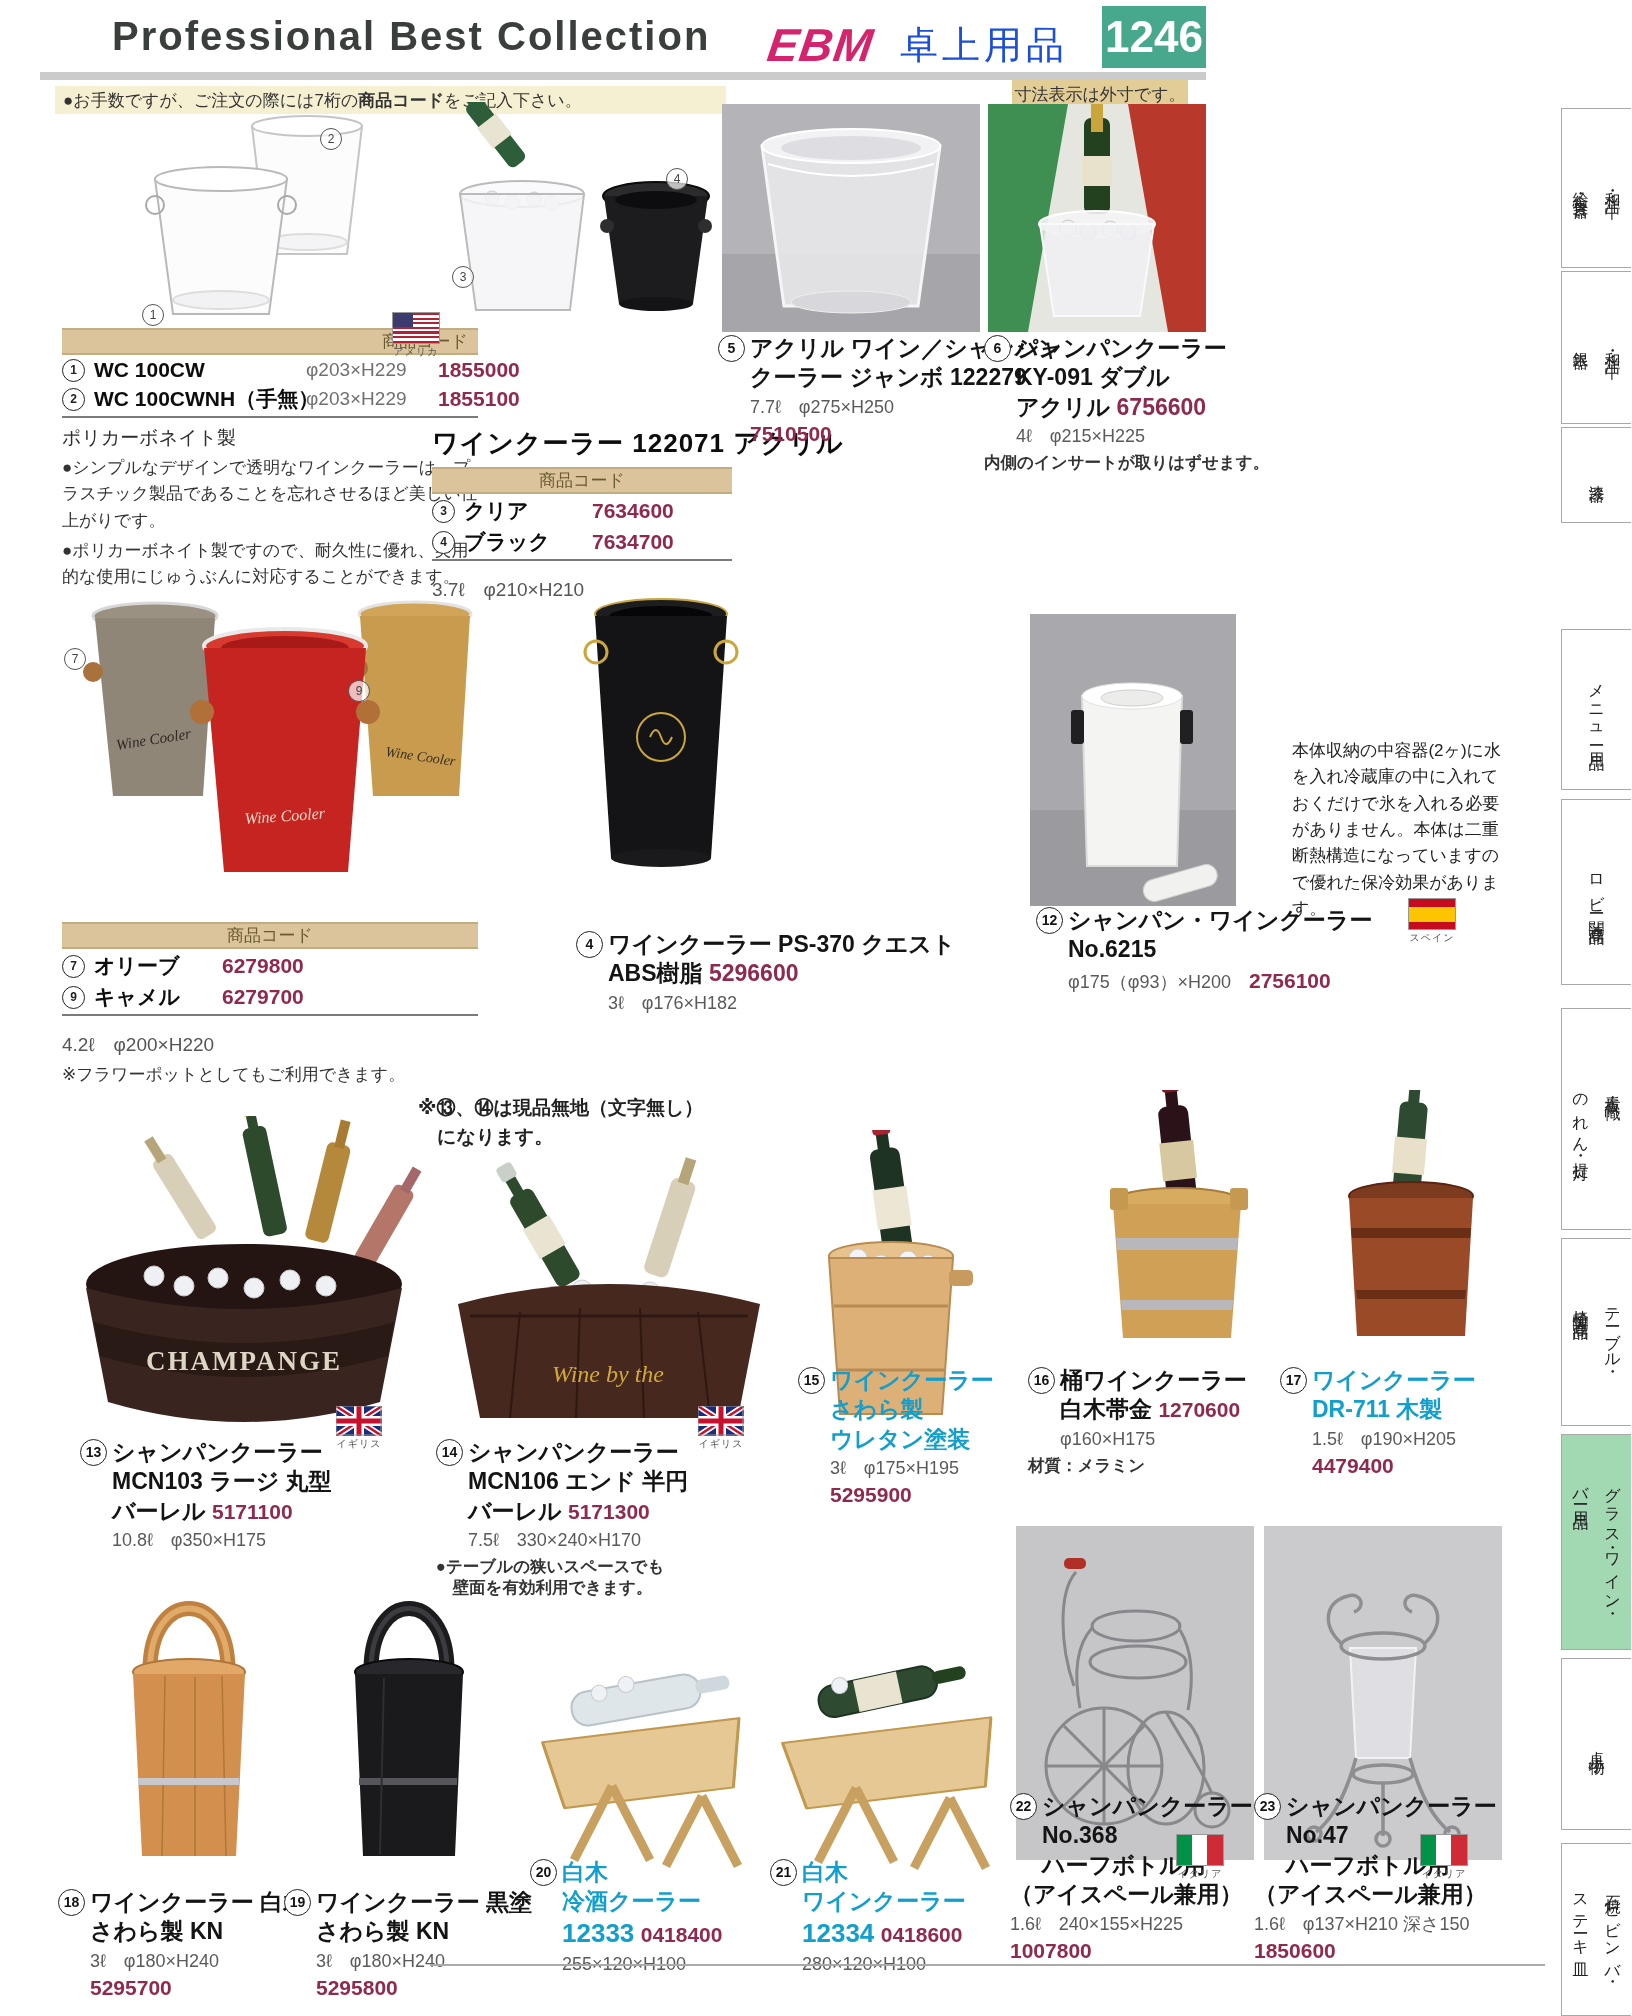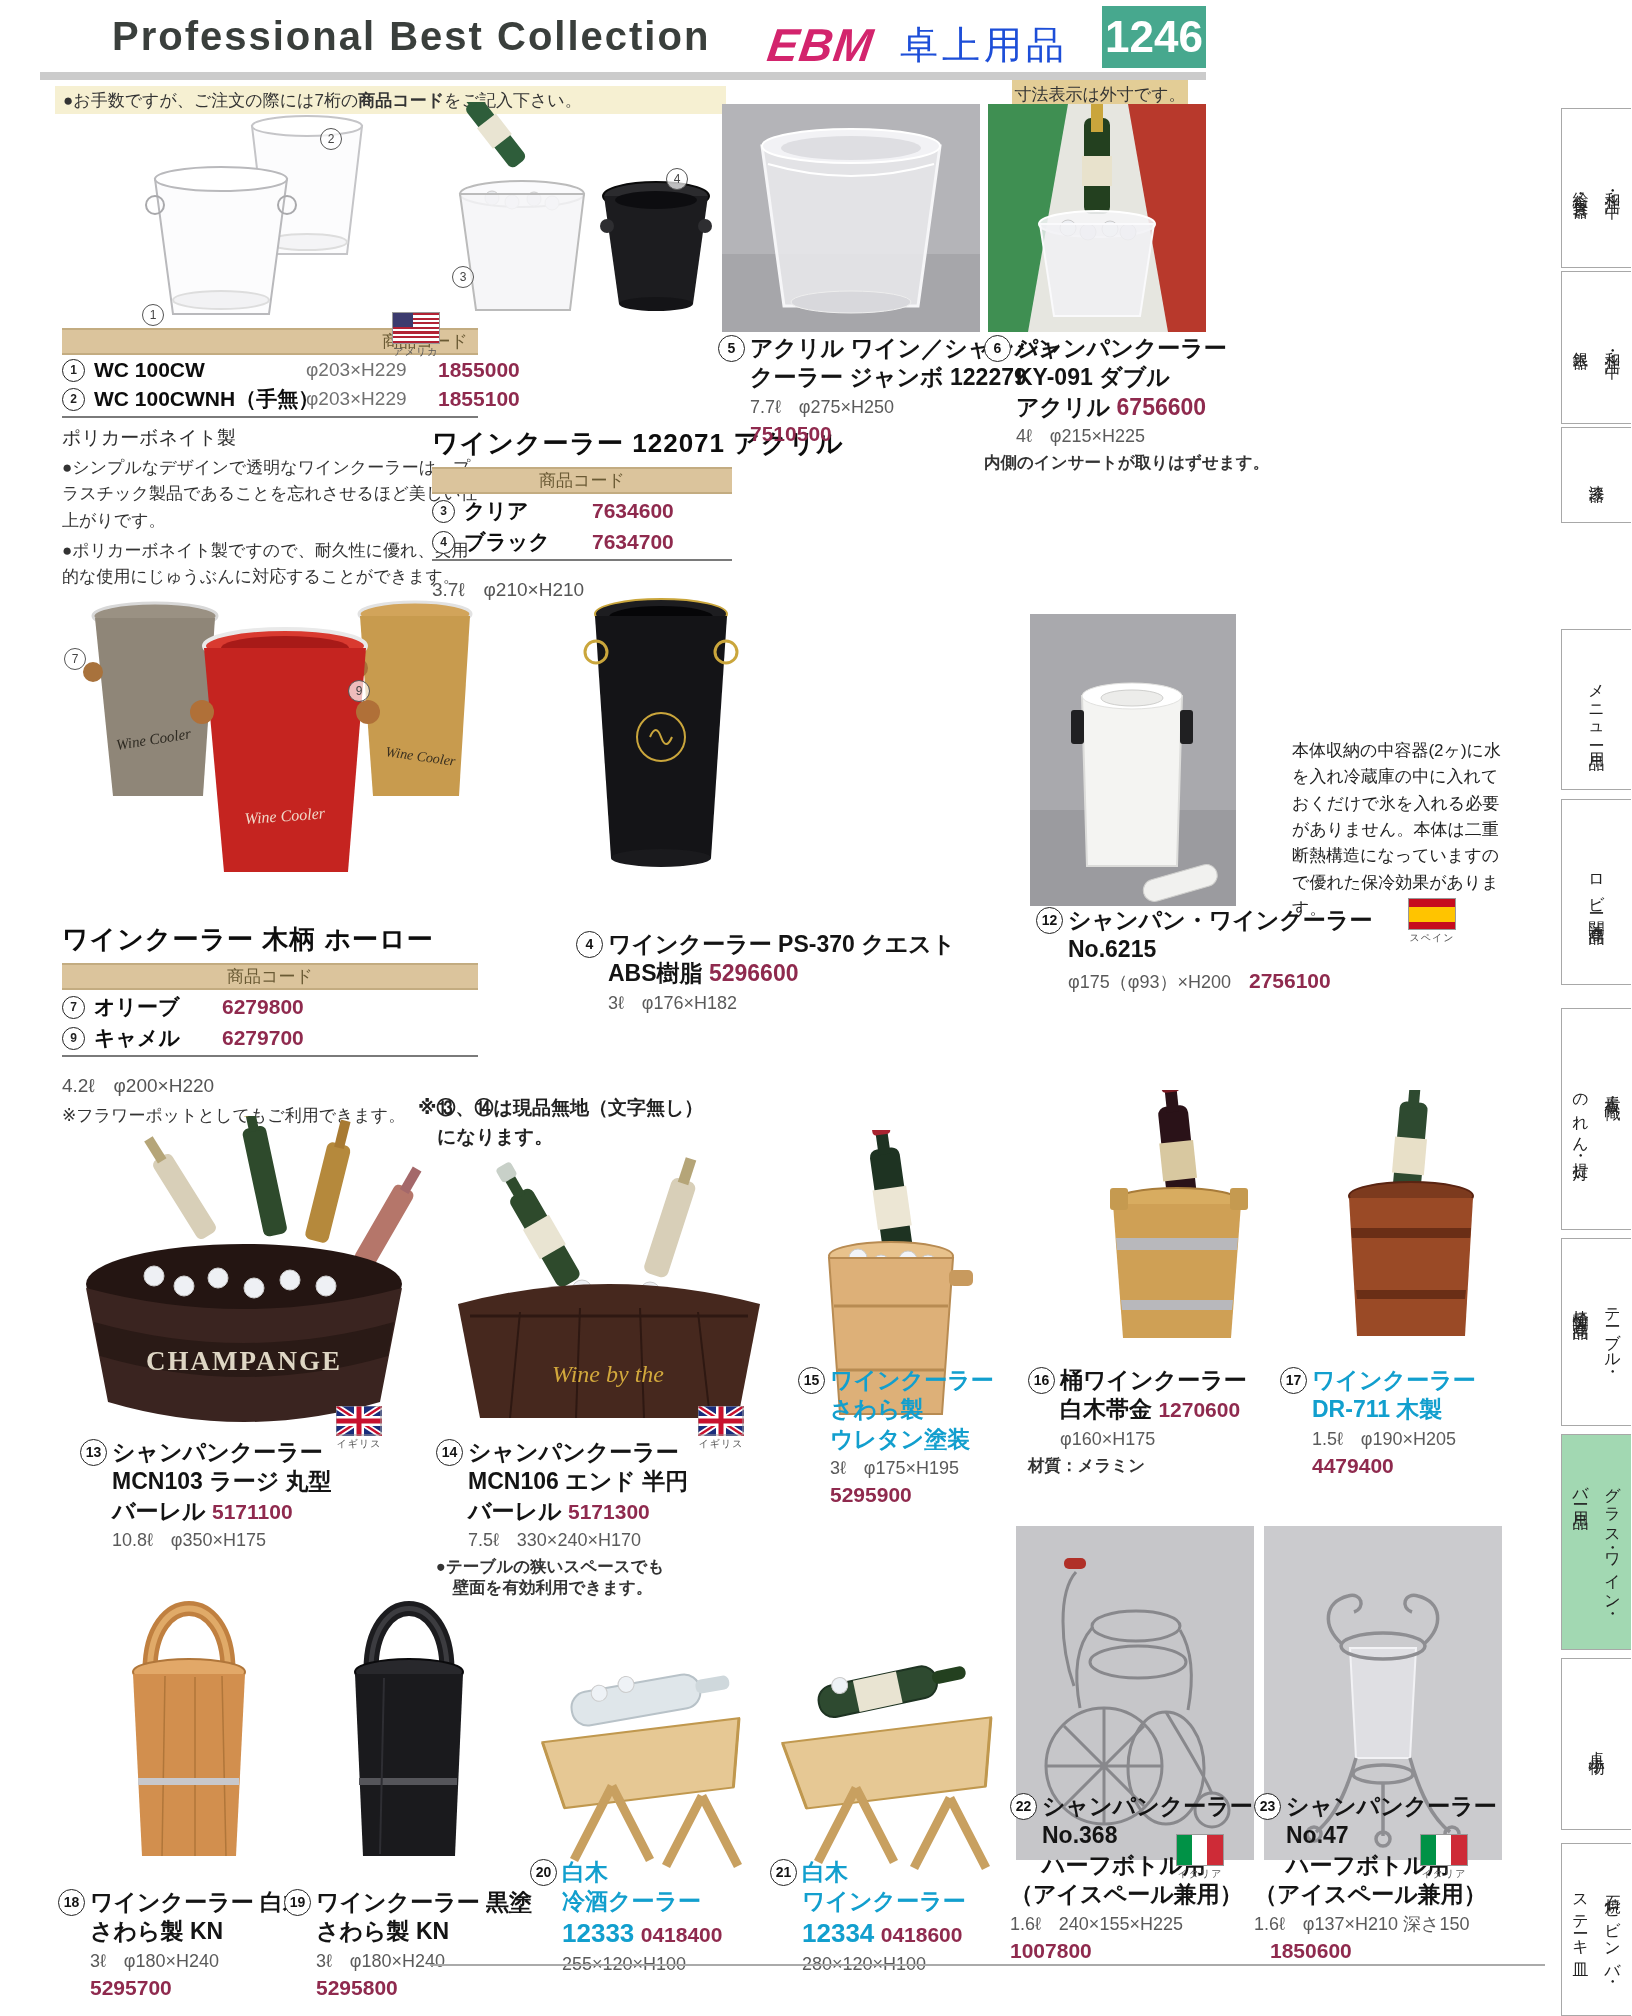--- a/index.html
+++ b/index.html
@@ -261,21 +261,20 @@
     <circle cx="147" cy="218" r="12" fill="#b07038"></circle>
         <circle cx="313" cy="218" r="12" fill="#b07038"></circle>
     <text x="190" y="330" font-size="16" font-style="italic" fill="#f0d8c8" font-family="serif" transform="rotate(-4 190 330)">Wine Cooler</text>
   </g>
 </svg>
 </div>
 <span class="abs cnsm" style="left:64px;top:648px">7</span>
 <span class="abs cnsm" style="left:348px;top:680px">9</span>
 
 <div class="abs" style="left:62px;top:922px;width:416px">
-  <div class="sec-title">ワインクーラー 木柄 ホーロー</div>
   <div class="thead center">
       <span>商品コード</span>
     </div>
   <div class="prow grid-b">
     <span class="cn" style="width:21px;height:21px;font-size:12px">7</span>
     <span class="pname">オリーブ</span>
     <span class="pcode">6279800</span>
   </div>
   <div class="prow grid-b tbl-bottom" style="padding-top:0">
     <span class="cn" style="width:21px;height:21px;font-size:12px">9</span>
@@ -673,20 +672,20 @@
 </div>
 <div class="abs cap" style="left:1254px;top:1792px">
   <div class="line">
       <span class="cn">23</span>
       <span>シャンパンクーラー</span>
     </div>
   <div class="l2">No.47</div>
   <div class="l2">ハーフボトル用</div>
   <div style="margin-left:0">（アイスペール兼用）</div>
   <div class="spec" style="margin-left:0">1.6ℓ　φ137×H210 深さ150</div>
-  <div class="codeLn" style="margin-left:16px">1850600</div>
+  <div class="codeLn" style="margin-left:0">1850600</div>
 </div>
 <div class="abs flag" style="left:1420px;top:1834px">
   <div class="flag-italy"></div>
   <div class="flag-label">イタリア</div>
 </div>
 
 <div class="abs" style="left:430px;top:1964px;width:1115px;height:2px;background:#aaa"></div>
 
 </body></html>

